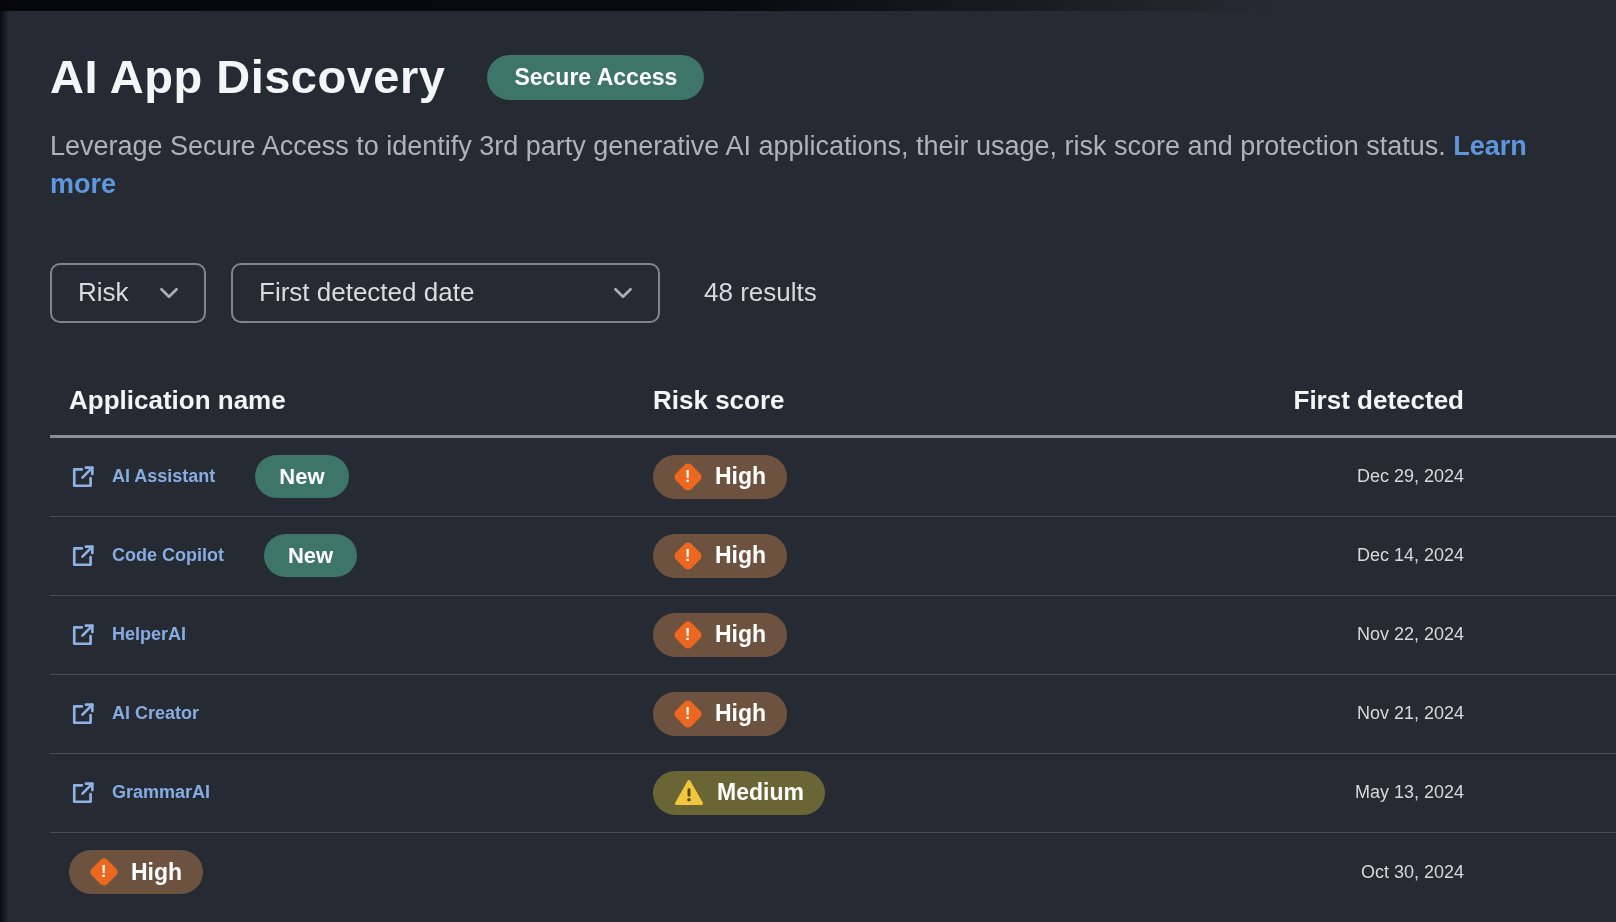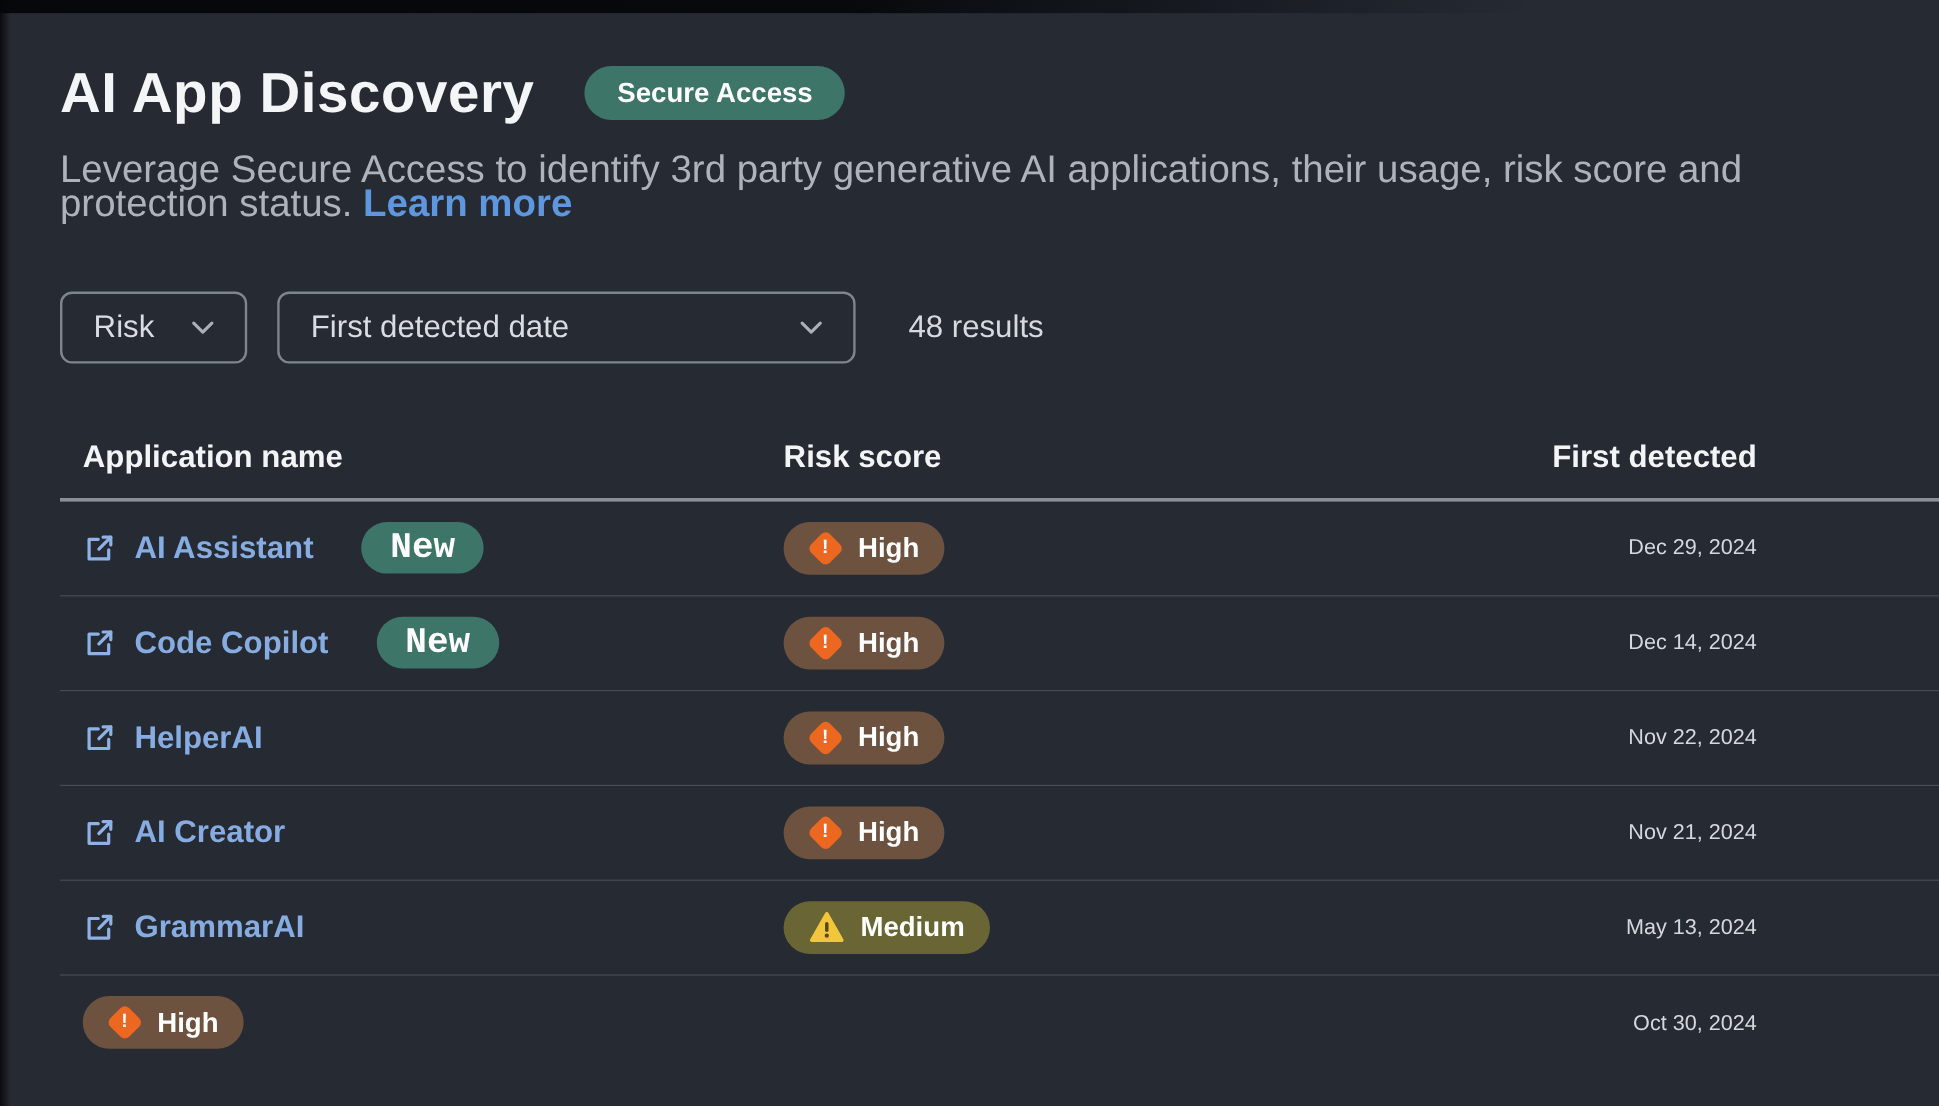--- a/index.html
+++ b/index.html
@@ -32,43 +32,43 @@
   h1.title {
     font-size: 47px; font-weight: 800; color: #f4f5f7;
     letter-spacing: .5px; line-height: 1.08;
   }
   .pill {
     display: inline-flex; align-items: center; justify-content: center;
     background: #3d7569; color: #ffffff; font-weight: 700;
     border-radius: 24px; white-space: nowrap;
   }
   .pill.lg { font-size: 23px; height: 45px; padding: 0 27px; }
-  .pill.sm { font-size: 30px; height: 43px; padding: 0 24px; border-radius: 22px; font-family: Liberation Mono, monospace; }
+  .pill.sm { font-size: 22px; height: 43px; padding: 0 24px; border-radius: 22px; }
 
   
   .desc {
     margin-top: 24px; max-width: 1540px;
-    font-size: 32px; line-height: 28px; color: #aeb3bb;
+    font-size: 27px; line-height: 38px; color: #aeb3bb;
     font-weight: 400;
   }
   .learn-more {
     color: #5e97dd; font-weight: 700; text-decoration: none; cursor: pointer;
   }
 
   
   .filters { margin-top: 60px; display: flex; align-items: center; }
   .dropdown {
     display: inline-flex; align-items: center; justify-content: space-between;
     height: 60px; padding: 0 22px 0 26px;
     background: transparent; border: 2px solid #7f858e; border-radius: 10px;
     color: #d9dce1; font-size: 26px; font-family: inherit;
     cursor: pointer; gap: 26px;
   }
   .dropdown.risk { width: 156px; margin-right: 25px; }
-  .dropdown.date { width: 482px; }
+  .dropdown.date { width: 429px; }
   .chev { width: 26px; height: 26px; flex: none; }
   .chev path { stroke: #aab0b8; stroke-width: 2.4; fill: none; stroke-linecap: round; stroke-linejoin: round; }
   .results { margin-left: 44px; font-size: 26px; color: #d6d9dd; }
 
   
   .table { margin-top: 58px; }
   .trow {
     display: grid;
     grid-template-columns: 584px 1fr max-content;
     align-items: center;
@@ -84,21 +84,21 @@
   }
   .thead .col.date { text-align: right; }
   .tbody .trow { height: 79px; border-bottom: 1px solid #474c54; }
   .tbody .trow:last-child { border-bottom: none; }
 
   .cell.name { display: flex; align-items: center; gap: 0; }
   .ext-icon { width: 28px; height: 28px; margin-right: 15px; flex: none; display: inline-flex; }
   .ext-icon svg { width: 100%; height: 100%; }
   .ext-icon path { stroke: #8fb2e6; stroke-width: 2.3; fill: none; stroke-linecap: round; stroke-linejoin: round; }
   .app-link {
-    font-size: 26px; font-weight: 700; color: #86ace1;
+    font-size: 18px; font-weight: 700; color: #86ace1;
     text-decoration: none; cursor: pointer; white-space: nowrap;
   }
   .cell.name .pill.sm { margin-left: 40px; }
 
   .risk-pill {
     display: inline-flex; align-items: center;
     height: 44px; border-radius: 22px; padding: 0 21px;
     gap: 13px; color: #ffffff; font-size: 23px; font-weight: 700;
   }
   .risk-pill.high { background: #6e5240; }

